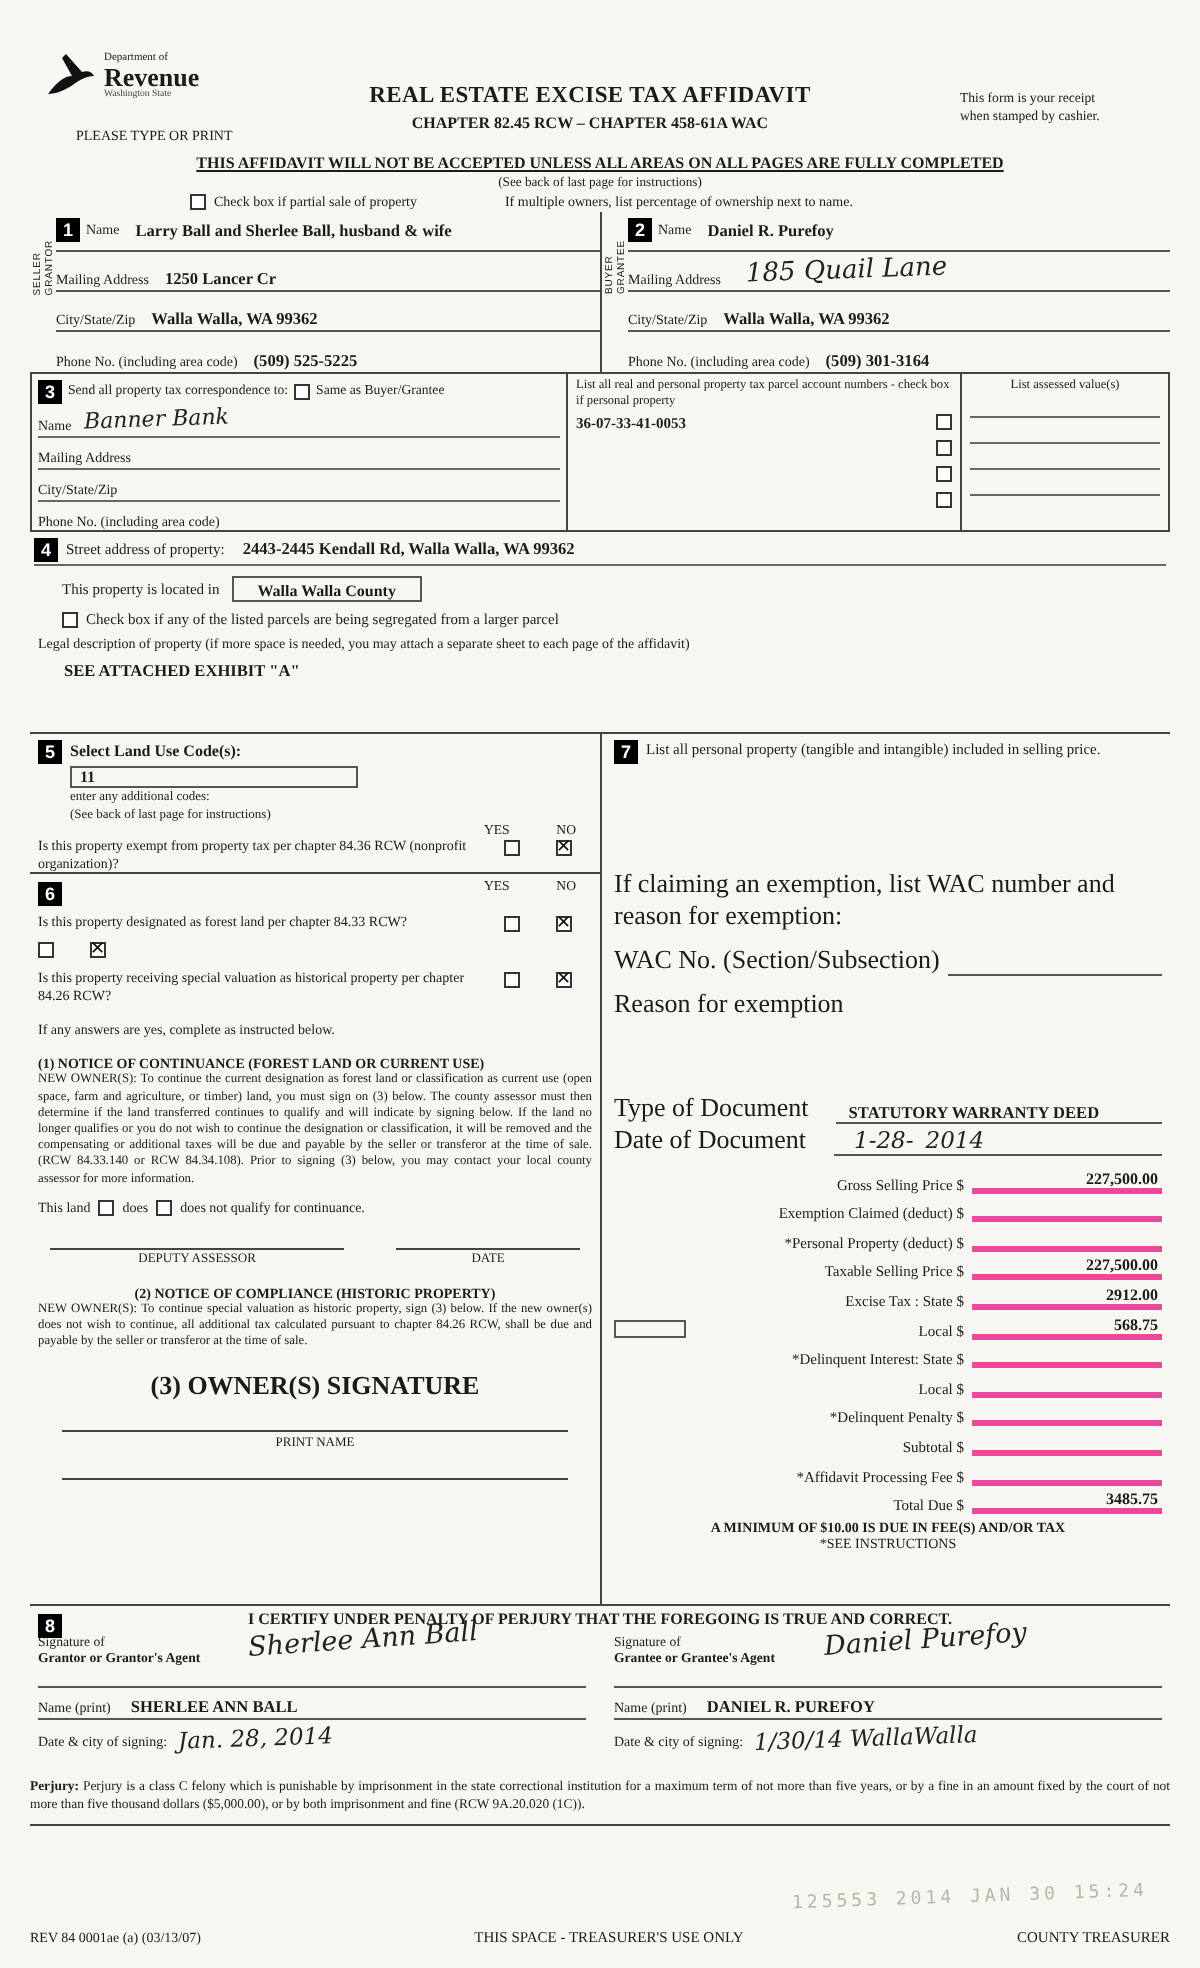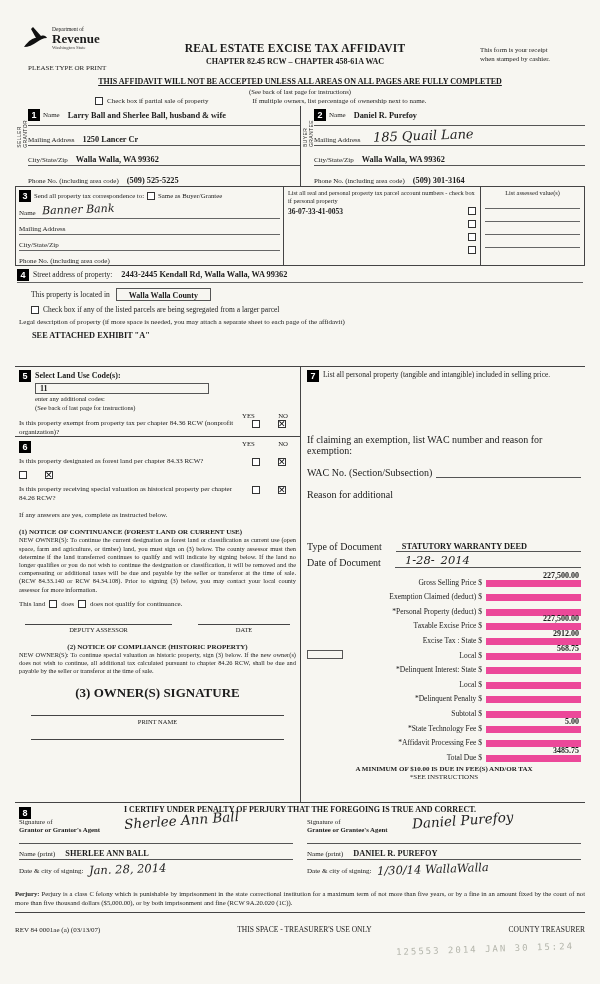--- a/index.html
+++ b/index.html
@@ -16,21 +16,21 @@
   .plbl8 { font-size:7.5px; }
   .pval { font-weight:bold; font-size:8.3px; margin-left:5px; white-space:nowrap; }
   .hand { font-family:"DejaVu Serif", serif; font-style:italic; color:#222; }
   .h11 { font-size:11px; } .h12 { font-size:11.5px; }
 
   
   .logo { position:absolute; left:22px; top:26px; display:flex; gap:4px; }
   .logo svg { flex:none; }
   .lt1 { font-size:5.5px; } .lt2 { font-size:13px; font-weight:bold; line-height:1; }
   .lt3 { font-size:4.8px; color:#444; }
-  .type-print { position:absolute; left:28px; top:64px; font-size:7px; }
+  .type-print { position:absolute; left:38px; top:64px; font-size:7px; }
   .hdr-center { position:absolute; left:135px; top:42px; width:320px; text-align:center; }
   .title { font-size:11.5px; font-weight:bold; letter-spacing:0.2px; }
   .chapter { font-size:8px; font-weight:bold; margin-top:3px; }
   .receipt { position:absolute; right:20px; top:46px; width:100px; font-size:6.8px; line-height:1.3; }
   .warning { position:absolute; left:0; top:77px; width:100%; text-align:center; font-size:8px; font-weight:bold; text-decoration:underline; }
   .seeback1 { position:absolute; left:0; top:88px; width:100%; text-align:center; font-size:6.6px; }
   .partial-row { position:absolute; left:95px; top:97px; width:470px; display:flex; font-size:7px; align-items:center; gap:4px; }
   .partial-note { margin-left:40px; }
 
   
@@ -68,21 +68,21 @@
   .s4-r5 { height:14px; padding-left:10px; display:flex; align-items:center; }
 
   
   .main { position:absolute; left:15px; top:366px; width:570px; height:436px; border-top:1px solid #444; }
   .vdiv { position:absolute; left:285px; top:0; height:100%; border-left:1px solid #444; }
   .col56 { position:absolute; left:0; top:0; width:285px; height:100%; }
   .col7 { position:absolute; left:286px; top:0; width:284px; height:100%; padding:3px 4px 0 6px; }
 
   .sec5 { height:70px; border-bottom:1px solid #444; padding:2px 4px; }
   .s5-title { display:flex; align-items:center; gap:4px; height:13px; font-weight:bold; font-size:8px; }
-  .codebox { margin:1px 0 0 16px; width:174px; height:11px; border:1px solid #555; font-size:8px; font-weight:bold; padding-left:4px; line-height:10px; }
+  .codebox { margin:1px 0 0 16px; width:144px; height:11px; border:1px solid #555; font-size:8px; font-weight:bold; padding-left:4px; line-height:10px; }
   .s5-small { margin-left:16px; font-size:6.5px; height:9px; line-height:9px; }
   .yn { width:46px; margin-left:auto; margin-right:8px; display:flex; justify-content:space-between; font-size:6.8px; }
   .qrow { display:flex; }
   .qtext { flex:1; font-size:7px; line-height:1.3; padding-right:6px; }
   .cbs { width:44px; display:flex; justify-content:space-between; padding-right:10px; flex:none; align-items:flex-start; margin-top:1px; }
 
   .sec6 { padding:3px 4px; }
   .s6-top { display:flex; }
   .s6-top .num { margin-top:1px; }
   .mt4 { margin-top:4px; } .mt6 { margin-top:6px; } .mt8 { margin-top:8px; } .mt10 { margin-top:10px; }
@@ -91,29 +91,29 @@
   .notice-body { font-size:6.4px; line-height:1.28; text-align:justify; }
   .qualify { display:flex; align-items:center; gap:4px; font-size:7px; }
   .deputy { display:flex; gap:26px; margin:16px 6px 0; }
   .dline { flex:1.6; border-top:1px solid #444; text-align:center; font-size:6.5px; padding-top:1px; }
   .dline.date { flex:1; }
   .sigline { height:15px; border-bottom:1px solid #444; margin:0 12px; }
   .printname { text-align:center; font-size:6.5px; margin-top:2px; }
 
   .s7-head { display:flex; gap:4px; }
   .s7-head .qtext { font-size:7.5px; }
-  .s7-label { font-size:10px; }
+  .s7-label { font-size:13px; }
   .wacrow { display:flex; align-items:flex-end; gap:4px; height:16px; }
   .wacline { flex:1; border-bottom:1px solid #555; height:10px; }
   .typerow { display:flex; align-items:flex-end; gap:14px; height:16px; }
   .typeval { font-weight:bold; font-size:8.3px; border-bottom:1px solid #555; flex:1; padding-left:6px; }
   .dateval { border-bottom:1px solid #555; flex:1; padding-left:10px; display:flex; align-items:flex-end; gap:6px; }
   .mrow { display:flex; align-items:flex-end; height:14.6px; }
   .mlabel { flex:1; text-align:right; font-size:7.5px; padding-right:4px; }
-  .mval { width:95px; border-bottom:7px solid #ec4899; text-align:right; font-weight:bold; font-size:8px; padding-right:2px; min-height:10px; }
+  .mval { width:95px; border-bottom:3px solid #ec4899; text-align:right; font-weight:bold; font-size:8px; padding-right:2px; min-height:10px; }
   .localbox { width:36px; height:9px; border:1px solid #555; margin-bottom:1px; }
   .minnote { font-size:7px; font-weight:bold; text-align:center; margin-top:3px; }
   .seeinstr { font-size:7px; text-align:center; }
 
   
   .sec8 { position:absolute; left:15px; top:802px; width:570px; height:86px; border-top:1px solid #444; padding:2px 4px; }
   .s8num { position:absolute; left:4px; top:4px; }
   .certify { text-align:center; font-size:8px; font-weight:bold; height:13px; }
   .s8cols { display:flex; gap:14px; }
   .s8col { flex:1; position:relative; }
@@ -122,21 +122,21 @@
   .siglabel .b { font-weight:bold; }
   .signature { position:absolute; left:105px; top:-6px; font-size:13.5px; transform:rotate(-4deg); white-space:nowrap; }
   .s8row { height:16px; border-bottom:1px solid #555; display:flex; align-items:flex-end; gap:5px; padding-bottom:1px; }
   .s8row.last { border-bottom:none; }
   .s8row .hand { position:relative; top:1px; }
 
   
   .perjury { position:absolute; left:15px; top:890px; width:570px; font-size:6.7px; line-height:1.3; text-align:justify; }
   .footrow { position:absolute; left:15px; top:912px; width:570px; border-top:1px solid #444; padding-top:12px;
              display:flex; justify-content:space-between; align-items:flex-end; font-size:7px; }
-  .foot-mid { font-size:7.5px; } .foot-right { font-size:7.5px; }
+  .foot-mid { font-size:7.5px;margin-top:39px; } .foot-right { font-size:7.5px; }
   .stamp { position:absolute; right:26px; top:944px; font-family:"DejaVu Sans Mono", monospace; font-size:9px;
            color:#a9aba0; letter-spacing:2px; transform:rotate(-2deg); opacity:0.85; }
 </style>
 </head>
 <body>
 
 <div class="page">
 
   <div class="logo">
     <svg width="26" height="22" viewBox="0 0 26 22">
@@ -369,21 +369,21 @@
       </div>
       <div style="height:52px;"></div>
       <div class="s7-label">If claiming an exemption, list WAC number and reason for exemption:</div>
       <div style="height:6px;"></div>
       <div class="wacrow">
         <span class="s7-label">WAC No. (Section/Subsection)</span>
         <span class="wacline"></span>
       </div>
       <div style="height:6px;"></div>
       <div class="wacrow">
-        <span class="s7-label">Reason for additional</span>
+        <span class="s7-label">Reason for exemption</span>
       </div>
       <div style="height:36px;"></div>
       <div class="typerow">
         <span class="s7-label">Type of Document</span>
         <span class="typeval">STATUTORY WARRANTY DEED</span>
       </div>
       <div class="typerow">
         <span class="s7-label">Date of Document</span>
         <span class="dateval">
           <span class="hand h12">1-28-</span>
@@ -398,21 +398,21 @@
         </div>
       <div class="mrow">
           <span class="mlabel">Exemption Claimed (deduct) $</span>
           <span class="mval"></span>
         </div>
       <div class="mrow">
           <span class="mlabel">*Personal Property (deduct) $</span>
           <span class="mval"></span>
         </div>
       <div class="mrow">
-          <span class="mlabel">Taxable Excise Price $</span>
+          <span class="mlabel">Taxable Selling Price $</span>
           <span class="mval">227,500.00</span>
         </div>
       <div class="mrow">
           <span class="mlabel">Excise Tax : State $</span>
           <span class="mval">2912.00</span>
         </div>
       <div class="mrow">
           <span class="localbox"></span>
           <span class="mlabel">Local $</span>
           <span class="mval">568.75</span>
@@ -425,24 +425,20 @@
           <span class="mlabel">Local $</span>
           <span class="mval"></span>
         </div>
       <div class="mrow">
           <span class="mlabel">*Delinquent Penalty $</span>
           <span class="mval"></span>
         </div>
       <div class="mrow">
           <span class="mlabel">Subtotal $</span>
           <span class="mval"></span>
-        </div>
-      <div class="mrow">
-          <span class="mlabel">*State Technology Fee $</span>
-          <span class="mval">5.00</span>
         </div>
       <div class="mrow">
           <span class="mlabel">*Affidavit Processing Fee $</span>
           <span class="mval"></span>
         </div>
       <div class="mrow">
           <span class="mlabel">Total Due $</span>
           <span class="mval">3485.75</span>
         </div>
 

